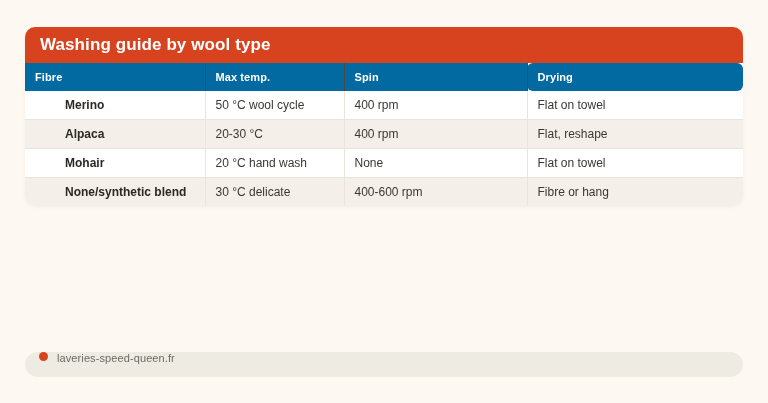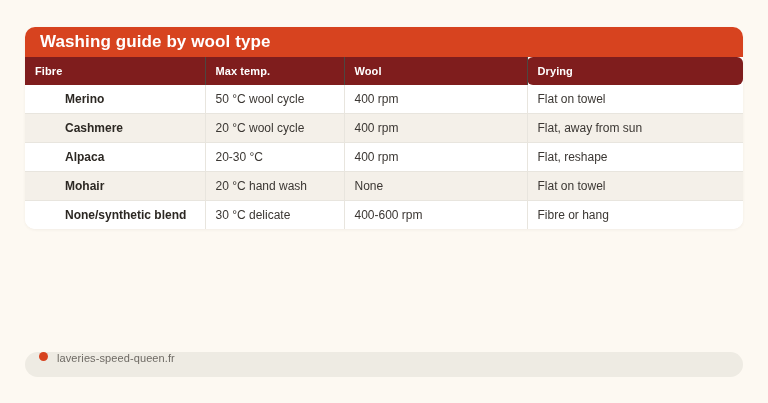--- a/index.html
+++ b/index.html
@@ -13,21 +13,21 @@
   .card {
     position: absolute;
     left: 25px; top: 27px;
     width: 718px;
     border-radius: 10px;
     overflow: hidden;
     background: #ffffff;
     box-shadow: 0 1px 3px rgba(60,50,40,0.06);
   }
   .card-header {
-    height: 30px;
+    height: 36px;
     background: #d7431f;
     display: flex;
     align-items: center;
     padding: 0 15px;
   }
   .card-title {
     color: #ffffff;
     font-size: 17px;
     font-weight: bold;
     letter-spacing: 0.1px;
@@ -35,21 +35,21 @@
   table.wash-table {
     width: 718px;
     border-collapse: collapse;
     table-layout: fixed;
   }
   col.c1 { width: 180px; }
   col.c2 { width: 139px; }
   col.c3 { width: 183px; }
   col.c4 { width: 216px; }
   .wash-table thead th {
-    background: #7f1d1d;
+    background: #0369a1;
     color: #ffffff;
     font-size: 11px;
     font-weight: bold;
     text-align: left;
     padding: 8px 10px;
     border-right: 1px solid #4d4741;
     letter-spacing: 0.1px;
   }
   .wash-table thead th:last-child { border-right: none; border-radius: 6px; }
   .wash-table tbody td {
@@ -105,36 +105,30 @@
     <colgroup>
         <col class="c1">
         <col class="c2">
         <col class="c3">
         <col class="c4">
       </colgroup>
     <thead>
       <tr>
         <th>Fibre</th>
         <th>Max temp.</th>
-        <th>Wool</th>
+        <th>Spin</th>
         <th>Drying</th>
       </tr>
     </thead>
     <tbody>
       <tr>
         <td class="fibre">Merino</td>
         <td>50 °C wool cycle</td>
         <td>400 rpm</td>
         <td>Flat on towel</td>
-      </tr>
-      <tr>
-        <td class="fibre">Cashmere</td>
-        <td>20 °C wool cycle</td>
-        <td>400 rpm</td>
-        <td>Flat, away from sun</td>
       </tr>
       <tr>
         <td class="fibre">Alpaca</td>
         <td>20-30 °C</td>
         <td>400 rpm</td>
         <td>Flat, reshape</td>
       </tr>
       <tr>
         <td class="fibre">Mohair</td>
         <td>20 °C hand wash</td>

